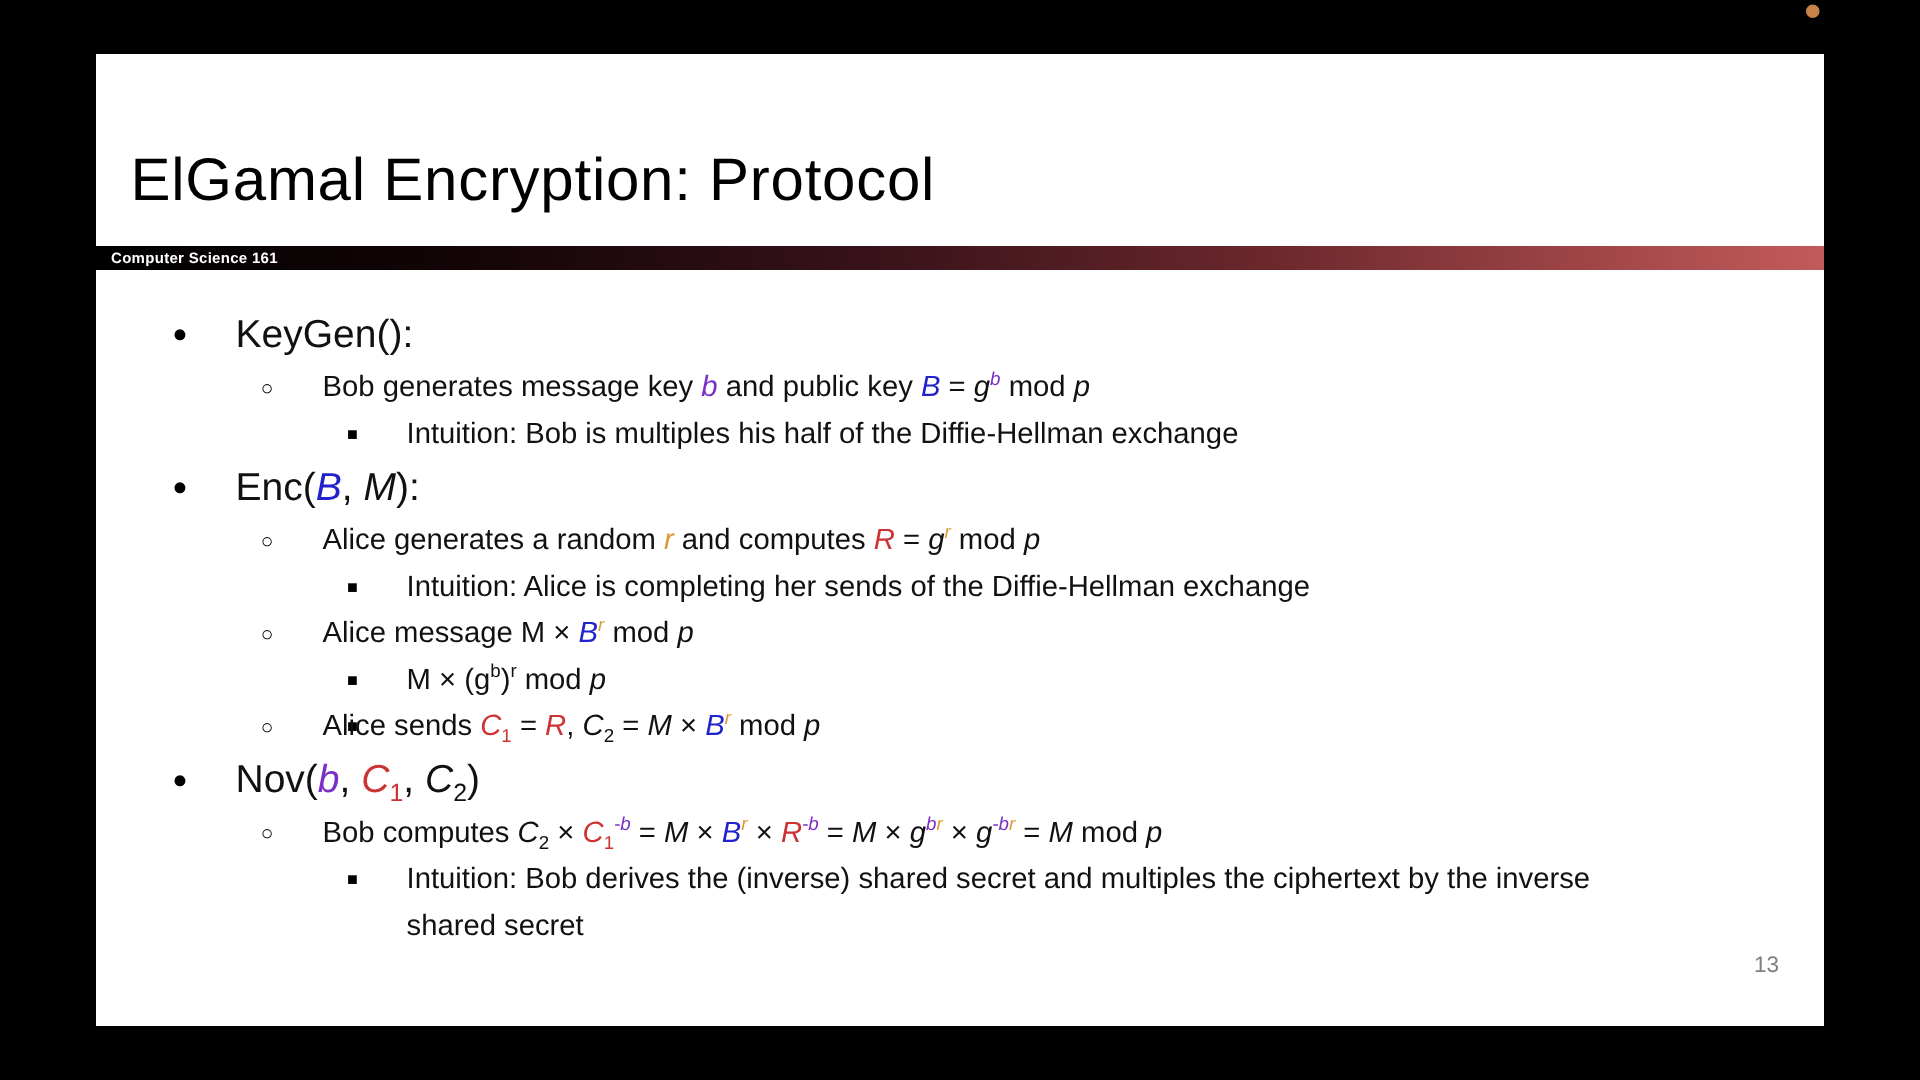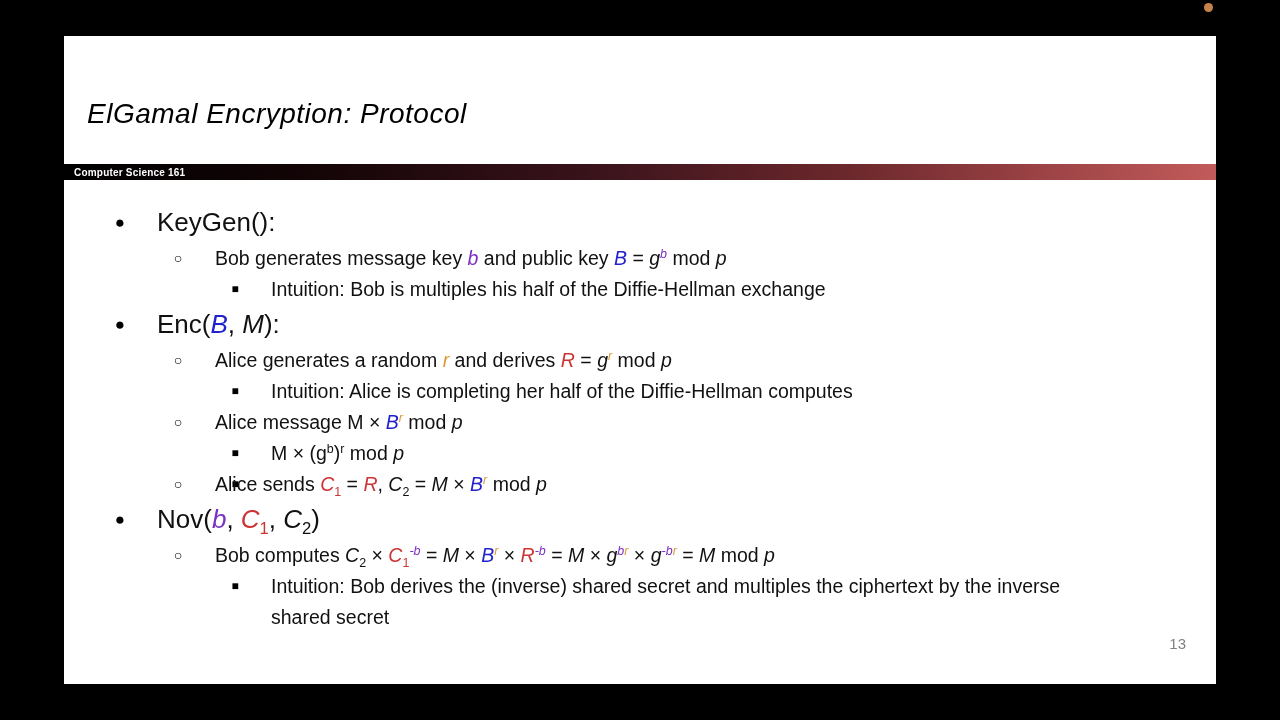--- a/index.html
+++ b/index.html
@@ -10,21 +10,21 @@
   .record-dot {
     position:absolute; top:3px; left:1204px; width:9px; height:9px;
     border-radius:50%; background:var(--record-dot,#c8834b);
   }
   .slide {
     position:absolute; left:64px; top:36px; width:1152px; height:648px;
     background:#fff; color:#111;
   }
   .title {
     position:absolute; left:23px; top:62px; margin:0;
-    font-size:28px; font-weight:400; letter-spacing:0.5px; color:#000;font-style:italic;
+    font-size:40px; font-weight:400; letter-spacing:0.5px; color:#000;
   }
   .course-bar {
     position:absolute; left:0; top:128px; width:1152px; height:16px;
     background:linear-gradient(90deg, #000 0%, #140507 22%, #38121a 45%,
       #6b282c 68%, #9c4345 85%, #c25b5b 100%);
     display:flex; align-items:center;
   }
   .course-label {
     color:#fff; font-size:10px; font-weight:bold; padding-left:10px;
     letter-spacing:0.2px;
@@ -63,22 +63,22 @@
   <div class="slide">
     <h1 class="title">ElGamal Encryption: Protocol</h1>
     <div class="course-bar">
       <span class="course-label">Computer Science 161</span>
     </div>
     <div class="bullets" id="bullets">
         <div class="row lvl1"><span class="marker">●</span><span><span>KeyGen():</span></span></div>
         <div class="row lvl2"><span class="marker">○</span><span><span>Bob generates message key </span><span class="it c-purple">b</span><span> and public key </span><span class="it c-blue">B</span><span> = </span><span class="it">g</span><sup class="it c-purple">b</sup><span> mod </span><span class="it">p</span></span></div>
         <div class="row lvl3"><span class="marker">■</span><span><span>Intuition: Bob is multiples his half of the Diffie-Hellman exchange</span></span></div>
         <div class="row lvl1"><span class="marker">●</span><span><span>Enc(</span><span class="it c-blue">B</span><span>, </span><span class="it">M</span><span>):</span></span></div>
-        <div class="row lvl2"><span class="marker">○</span><span><span>Alice generates a random </span><span class="it c-orange">r</span><span> and derives </span><span class="it c-red">R</span><span> = </span><span class="it">g</span><sup class="it c-orange">r</sup><span> mod </span><span class="it">p</span></span></div>
-        <div class="row lvl3"><span class="marker">■</span><span><span>Intuition: Alice is completing her half of the Diffie-Hellman computes</span></span></div>
+        <div class="row lvl2"><span class="marker">○</span><span><span>Alice generates a random </span><span class="it c-orange">r</span><span> and computes </span><span class="it c-red">R</span><span> = </span><span class="it">g</span><sup class="it c-orange">r</sup><span> mod </span><span class="it">p</span></span></div>
+        <div class="row lvl3"><span class="marker">■</span><span><span>Intuition: Alice is completing her sends of the Diffie-Hellman exchange</span></span></div>
         <div class="row lvl2"><span class="marker">○</span><span><span>Alice message M × </span><span class="it c-blue">B</span><sup class="it c-orange">r</sup><span> mod </span><span class="it">p</span></span></div>
         <div class="row lvl3"><span class="marker">■</span><span><span>M × (g</span><sup>b</sup><span>)</span><sup>r</sup><span> mod </span><span class="it">p</span></span></div>
         <div class="row lvl3"><span class="marker">■</span></div>
         <div class="row lvl2"><span class="marker">○</span><span><span>Alice sends </span><span class="it c-red">C</span><sub class="c-red">1</sub><span> = </span><span class="it c-red">R</span><span>, </span><span class="it">C</span><sub>2</sub><span> = </span><span class="it">M</span><span> × </span><span class="it c-blue">B</span><sup class="it c-orange">r</sup><span> mod </span><span class="it">p</span></span></div>
         <div class="row lvl1"><span class="marker">●</span><span><span>Nov(</span><span class="it c-purple">b</span><span>, </span><span class="it c-red">C</span><sub class="c-red">1</sub><span>, </span><span class="it">C</span><sub>2</sub><span>)</span></span></div>
         <div class="row lvl2"><span class="marker">○</span><span><span>Bob computes </span><span class="it">C</span><sub>2</sub><span> × </span><span class="it c-red">C</span><sub class="c-red">1</sub><sup class="it c-purple">-b</sup><span> = </span><span class="it">M</span><span> × </span><span class="it c-blue">B</span><sup class="it c-orange">r</sup><span> × </span><span class="it c-red">R</span><sup class="it c-purple">-b</sup><span> = </span><span class="it">M</span><span> × </span><span class="it">g</span><sup class="it c-purple">b</sup><sup class="it c-orange">r</sup><span> × </span><span class="it">g</span><sup class="it c-purple">-b</sup><sup class="it c-orange">r</sup><span> = </span><span class="it">M</span><span> mod </span><span class="it">p</span></span></div>
         <div class="row lvl3"><span class="marker">■</span><span><span>Intuition: Bob derives the (inverse) shared secret and multiples the ciphertext by the inverse shared secret</span></span></div>
       </div>
     <div class="page-number">13</div>
   </div>

